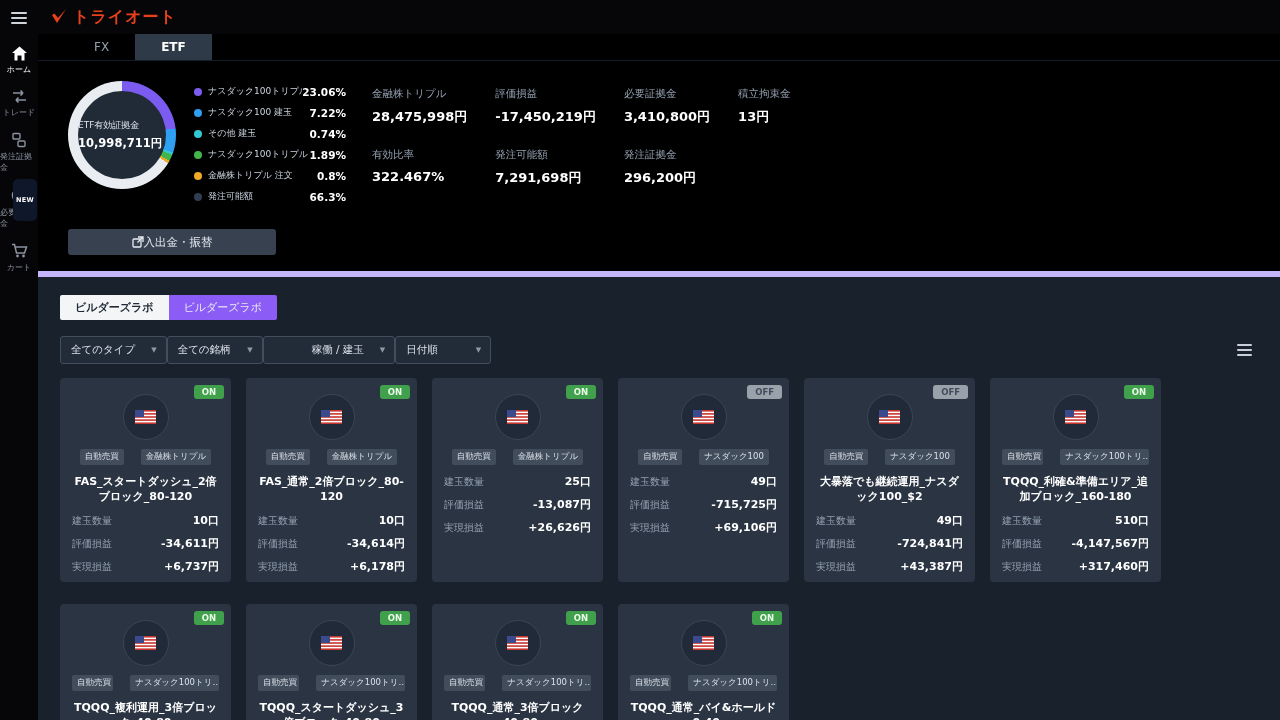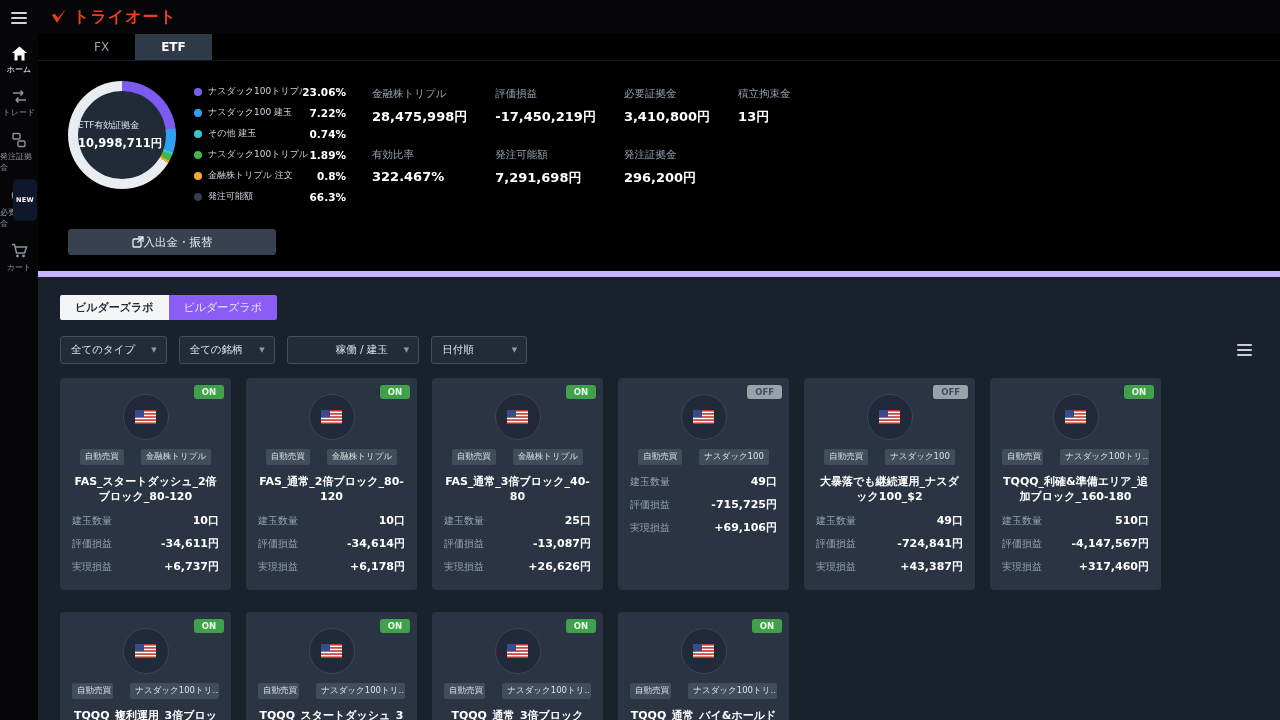--- a/index.html
+++ b/index.html
@@ -47,28 +47,28 @@
 
   .transfer-btn { margin:18px 0 0 30px; width:208px; height:26px; background:#37414f; border:none; border-radius:3px; color:#e9eef4; font-size:11.5px; display:flex; align-items:center; justify-content:center; cursor:pointer; font-family:inherit; }
 
   
   .portfolio { flex:1; padding-top:18px; }
   .ptabs { display:flex; margin-left:22px; }
   .ptab { padding:5px 15px; font-size:11px; cursor:pointer; }
   .ptab.active { background:#f3f5f7; color:#1f2834; font-weight:bold; border-radius:2px 0 0 2px; }
   .ptab.inactive { background:#8b5cf6; color:#e7ecf2; border-radius:0 2px 2px 0; }
 
-  .filters { display:flex; align-items:center; gap:12px; margin:16px 28px 0 22px; }
+  .filters { display:flex; align-items:center; gap:0; margin:16px 28px 0 22px; }
   .filter { min-width:96px; border:1px solid #424e5d; border-radius:3px; padding:6px 9px 6px 10px; font-size:10.5px; color:#dce2ea; display:flex; align-items:center; justify-content:space-between; gap:16px; cursor:pointer; background:#222c39; }
   .chevron { color:#8e99a8; font-size:8px; }
   .list-icon { margin-left:auto; cursor:pointer; display:flex; flex-direction:column; gap:3px; }
   .list-icon span { display:block; width:15px; height:2px; background:#c8cfd8; border-radius:1px; }
 
   .cards { display:grid; grid-template-columns:repeat(6,171px); gap:22px 15px; margin:14px 0 0 22px; }
-  .card { background:#2a3442; border-radius:4px; padding:10px 12px 16px; position:relative; min-height:172px; cursor:pointer; }
+  .card { background:#2a3442; border-radius:4px; padding:10px 12px 8px; position:relative; min-height:172px; cursor:pointer; }
   .badge { position:absolute; top:7px; right:7px; font-size:8.5px; font-weight:bold; padding:2px 8px; border-radius:3px; }
   .badge.on { background:#41a04b; color:#eafbea; }
   .badge.off { background:#99a1ab; color:#414b5b; }
   .avatar { width:46px; height:46px; border-radius:50%; background:#202a38; border:1px solid #3a4657; margin:6px auto 9px; display:flex; align-items:center; justify-content:center; }
   .tags { display:flex; justify-content:center; gap:17px; margin-bottom:9px;text-align:center; }
   .tag { background:#424d5b; color:#dae0e8; font-size:8.5px; padding:2px 5px; border-radius:2px; white-space:nowrap; overflow:hidden; max-width:92px; }
   .card-title { font-size:11px; font-weight:bold; color:#fff; text-align:center; line-height:1.4; min-height:31px; margin-bottom:6px; }
   .crow { display:flex; justify-content:space-between; align-items:center; margin-top:8px; }
   .crow .cl { font-size:10px; color:#94a1b1; }
   .crow .cv { font-size:11px; font-weight:bold; color:#fff; }
@@ -338,21 +338,20 @@
                     <rect y="9.3" width="21" height="1.6"></rect>
           <rect y="12.4" width="21" height="1.6"></rect>
         </g>
         <rect width="9" height="7" fill="#3a4a8c"></rect>
       </svg>
     </div>
     <div class="tags">
                 <span class="tag">自動売買</span>
                 <span class="tag">金融株トリプル</span>
               </div>
-    <div class="card-title">FAS_通常_3倍ブロック_40-80</div>
     <div class="crow">
                 <span class="cl">建玉数量</span>
                 <span class="cv">25口</span>
               </div>
     <div class="crow">
                 <span class="cl">評価損益</span>
                 <span class="cv">-13,087円</span>
               </div>
     <div class="crow">
                 <span class="cl">実現損益</span>

